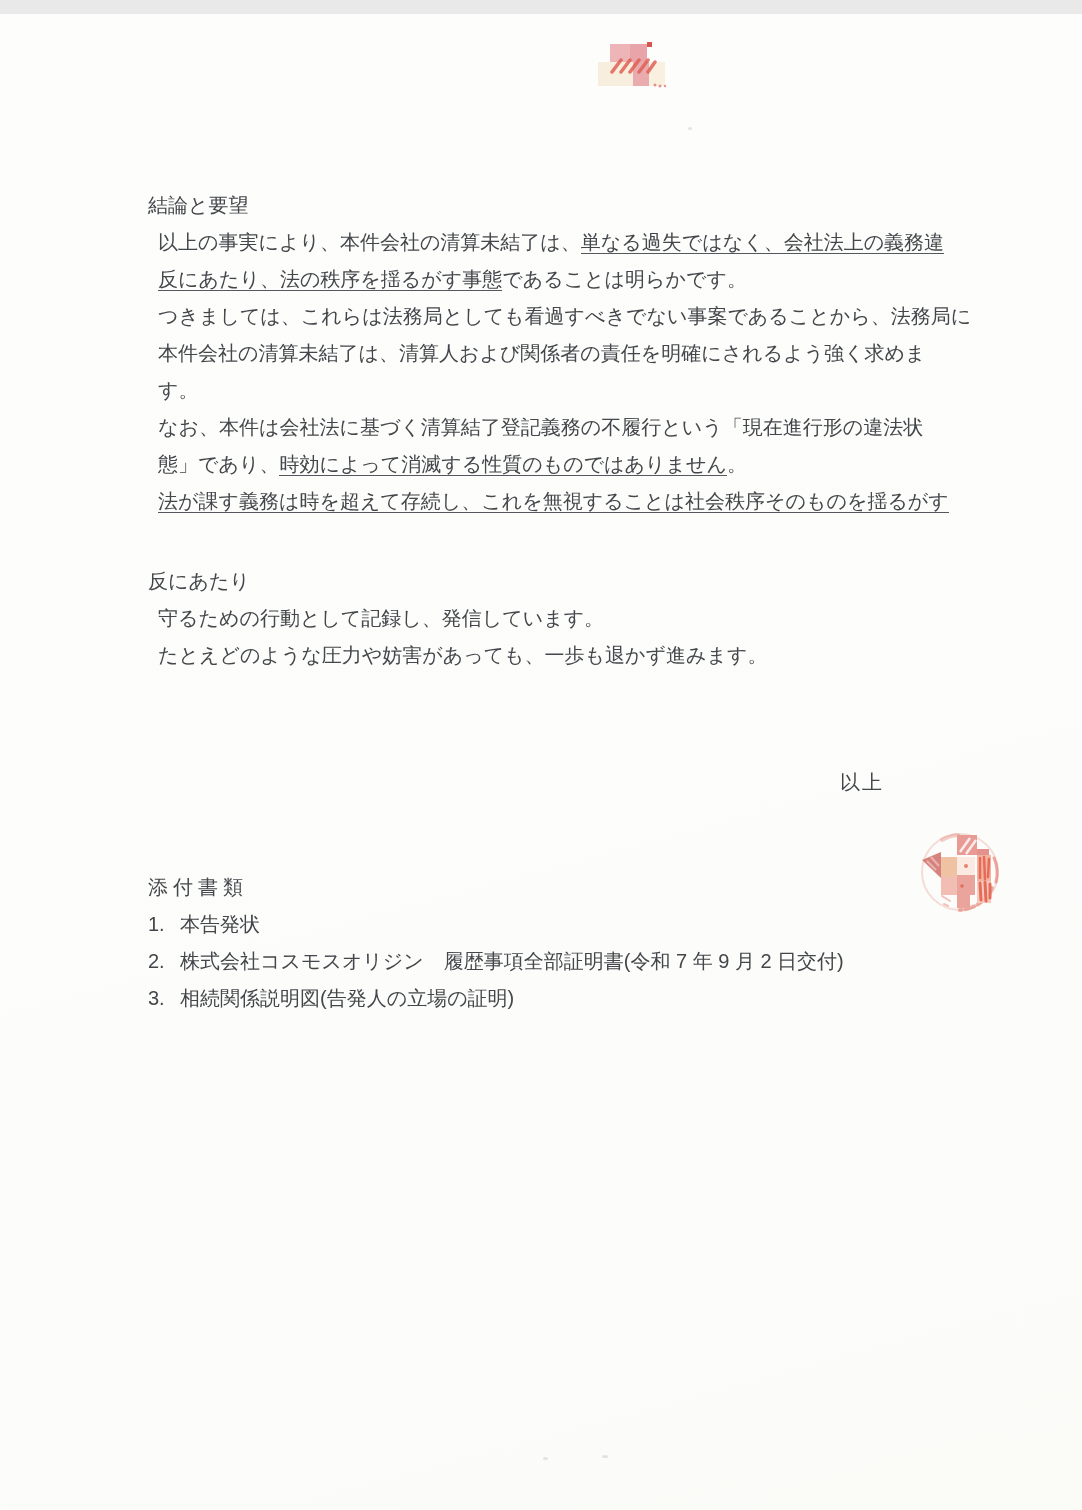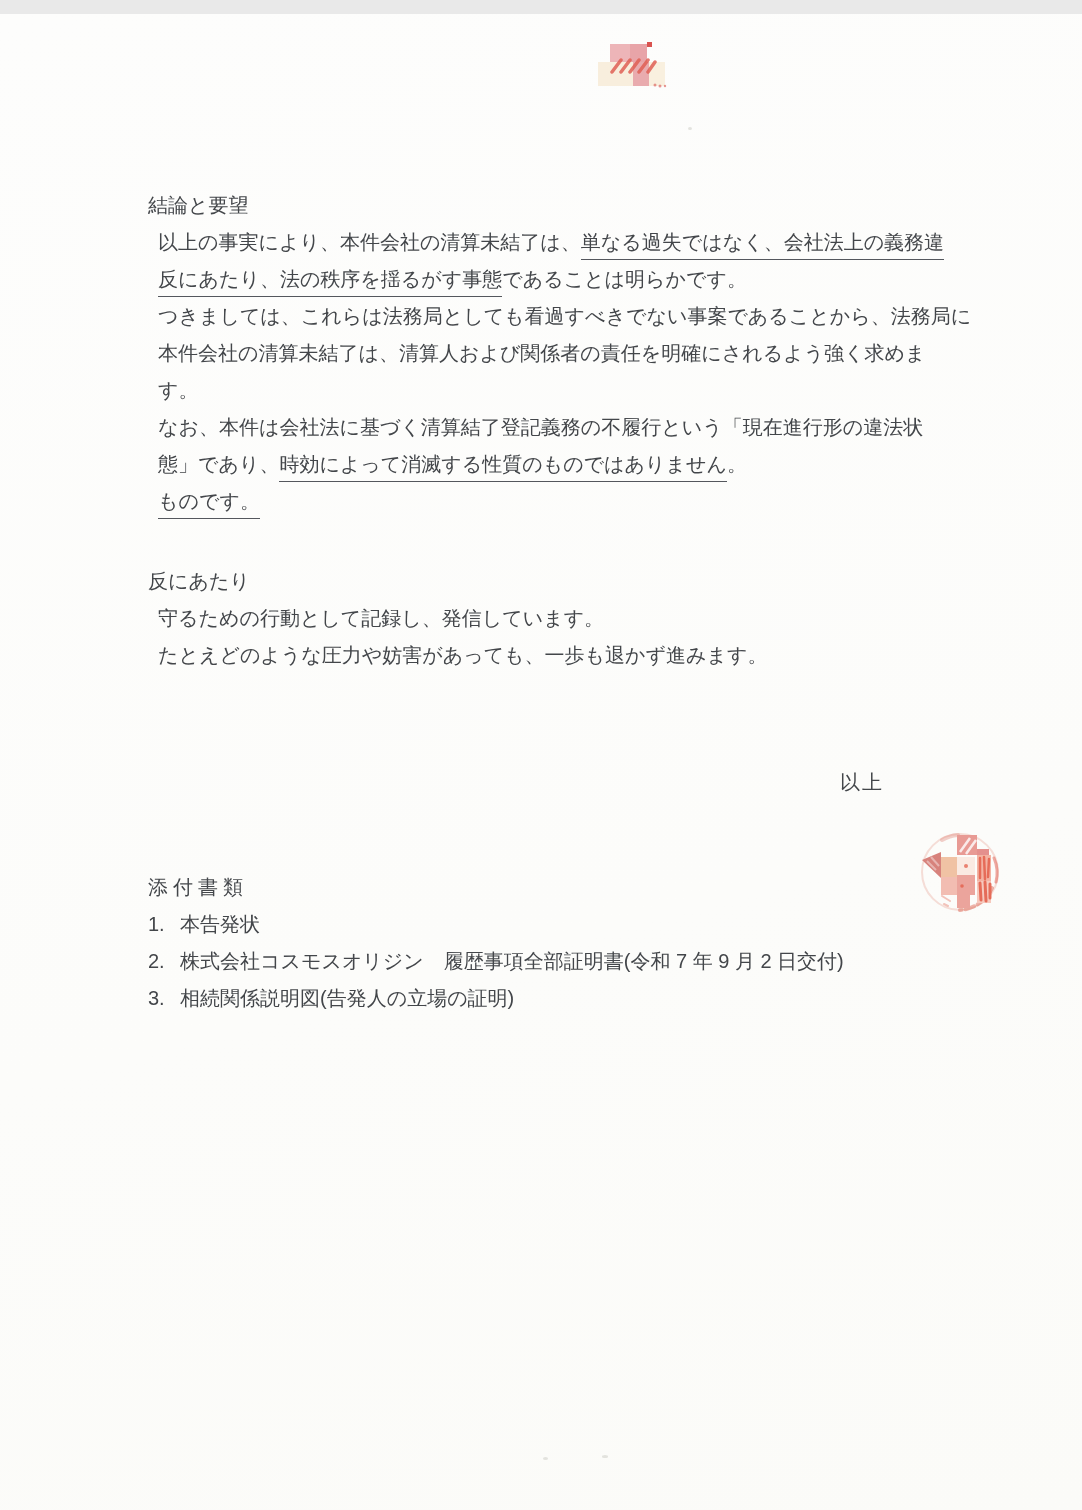--- a/index.html
+++ b/index.html
@@ -10,21 +10,21 @@
     background:linear-gradient(165deg,#fdfdfc 0%,#fcfcfa 60%,#fbfbf8 100%);
     overflow:hidden;
     font-family:"Liberation Sans","DejaVu Sans",sans-serif;
     color:#43464a;
   }
   .abs{position:absolute;}
   .heading{font-size:20px;line-height:37px;white-space:nowrap;}
   .heading-wide{letter-spacing:5px;}
   .textblock{font-size:20px;line-height:37px;}
   .textblock .line{white-space:nowrap;height:37px;}
-  .u{border-bottom:1.5px solid #54575d;padding-bottom:6px;}
+  .u{border-bottom:1.5px solid #54575d;padding-bottom:0;}
   .closing{font-size:20px;line-height:37px;letter-spacing:2px;white-space:nowrap;}
   .attach-list{font-size:20px;line-height:37px;}
   .attach-row{height:37px;white-space:nowrap;}
   .attach-num{display:inline-block;width:32px;}
   .speck{position:absolute;background:#d6d6d0;border-radius:50%;opacity:.65;}
 </style>
 </head>
 <body>
 
 <div class="page">
@@ -59,21 +59,21 @@
       <div>
         <div class="line"><span>つきましては、これらは法務局としても看過すべきでない事案であることから、法務局に</span></div>
         <div class="line"><span>本件会社の清算未結了は、清算人および関係者の責任を明確にされるよう強く求めま</span></div>
         <div class="line"><span>す。</span></div>
       </div>
       <div>
         <div class="line"><span>なお、本件は会社法に基づく清算結了登記義務の不履行という「現在進行形の違法状</span></div>
         <div class="line"><span>態」であり、</span><span class="u">時効によって消滅する性質のものではありません</span><span>。</span></div>
       </div>
       <div>
-        <div class="line"><span class="u">ものです。</span></div>
+        <div class="line"><span class="u">法が課す義務は時を超えて存続し、これを無視することは社会秩序そのものを揺るがす</span></div>
       </div>
     </div>
 
   <div class="abs heading" style="left:148px;top:549px;">反にあたり</div>
   <div class="abs textblock" style="left:158px;top:586px;">
       <div>
         <div class="line"><span>守るための行動として記録し、発信しています。</span></div>
       </div>
       <div>
         <div class="line"><span>たとえどのような圧力や妨害があっても、一歩も退かず進みます。</span></div>

